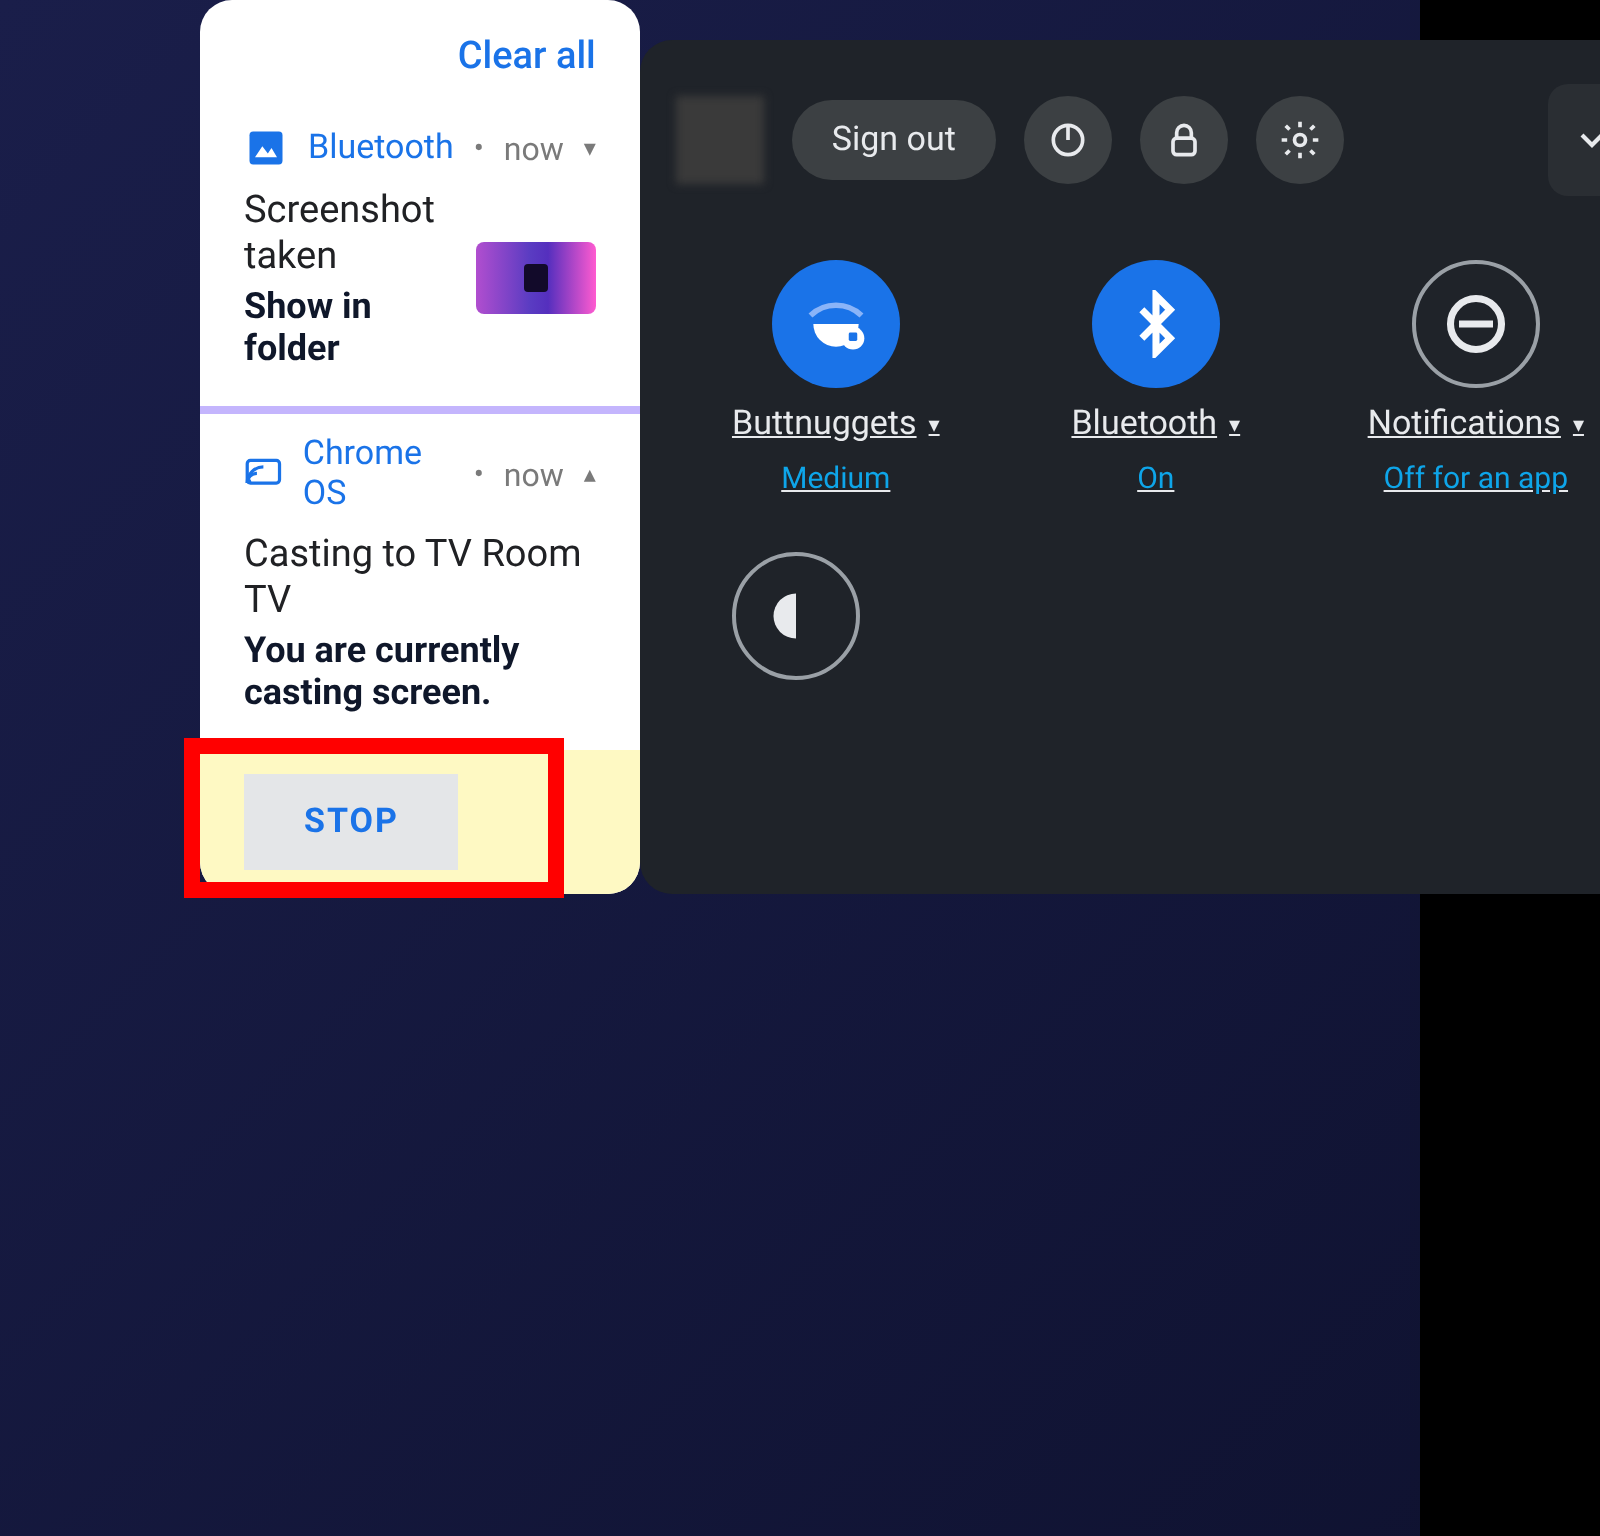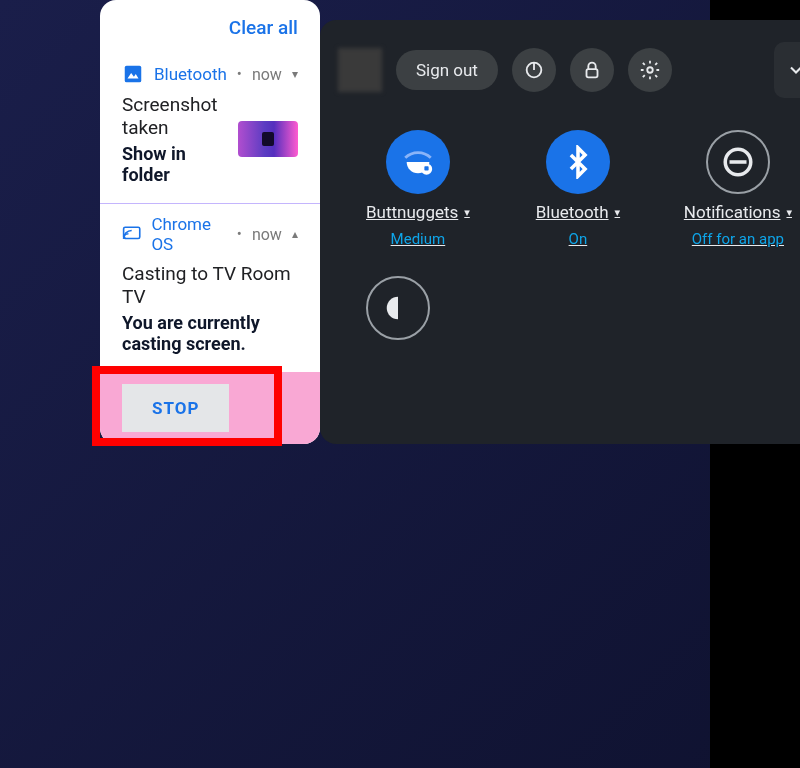--- a/index.html
+++ b/index.html
@@ -31,21 +31,21 @@
     text-align: right;
     padding: 6px 22px 14px 0;
     color: #1a73e8;
     font-size: 19px;
     font-weight: 500;
     cursor: pointer;
   }
   .notif {
     padding: 10px 22px 18px 22px;
   }
-  .notif + .notif { border-top: 1px solid #c4b5fd; }
+  .notif + .notif { border-top: 4px solid #c4b5fd; }
   .notif-header {
     display: flex; align-items: center; gap: 10px;
     color: #1a73e8;
     font-size: 17px;
     margin-bottom: 8px;
   }
   .notif-header .app-icon {
     width: 22px; height: 22px; display:inline-flex; align-items:center; justify-content:center;
   }
   .notif-header .dot { color:#7a7a7a; font-size:15px; }
@@ -62,21 +62,21 @@
     width: 60px; height: 36px; border-radius: 4px;
     background: linear-gradient(90deg, #b14ecf 0%, #5a3cc2 45%, #552fbe 60%, #ff5bd0 100%);
     position: relative;
     flex-shrink: 0;
   }
   .thumb::after {
     content:""; position:absolute; left:40%; top:30%; width:20%; height:40%;
     background:#120a2a; border-radius:2px;
   }
   .action-bar {
-    background:#f9a8d4;
+    background:#fef9c3;
     border-radius: 0 0 16px 16px;
     padding: 12px 0 12px 0;
     position: relative;
   }
   .stop-btn {
     display:inline-block;
     margin-left: 22px;
     background:#e4e6e8;
     color:#1a73e8;
     font-weight:700;

